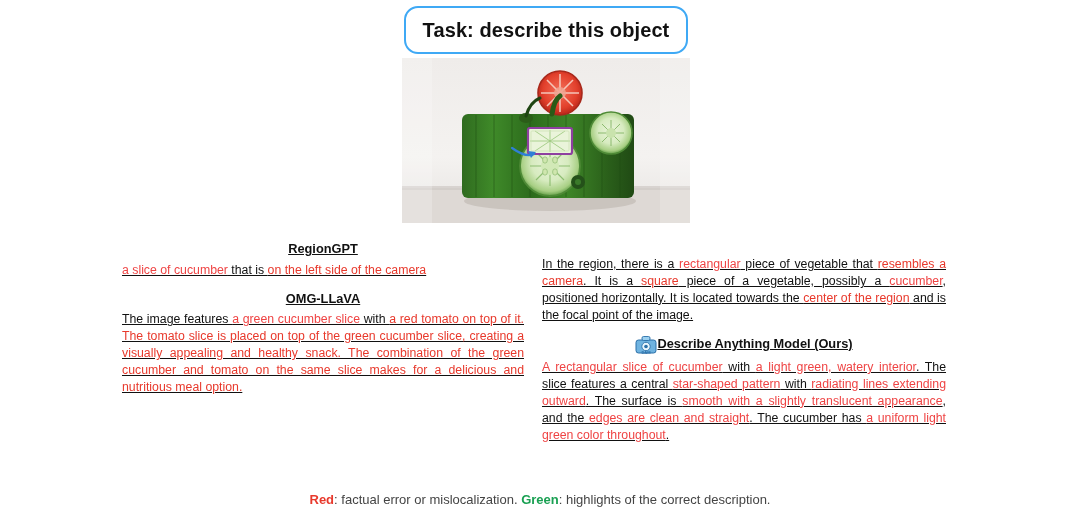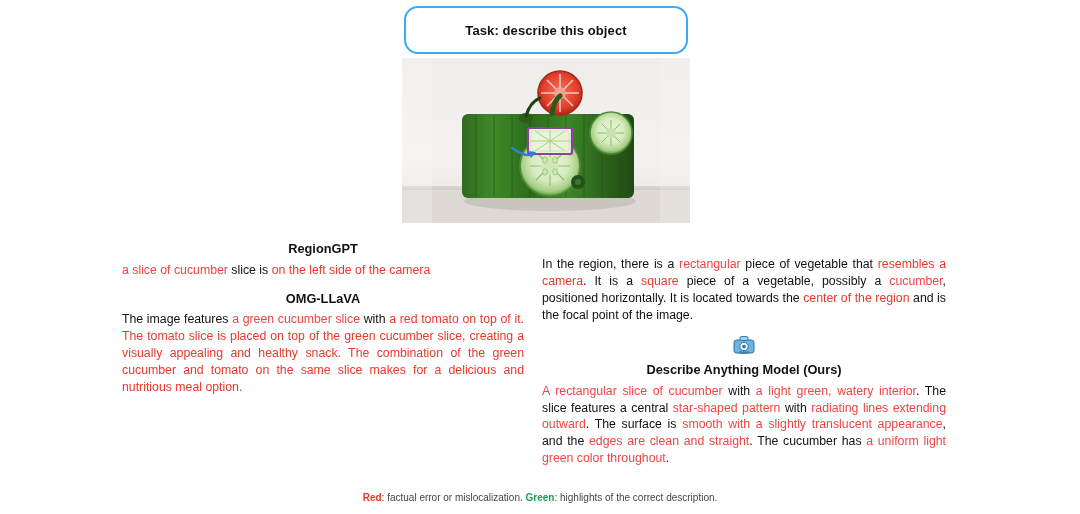--- a/index.html
+++ b/index.html
@@ -25,21 +25,21 @@
     height: 48px;
     border: 2.5px solid #3fa9f5;
     border-radius: 14px;
     background: #ffffff;
     display: flex;
     align-items: center;
     justify-content: center;
     box-sizing: border-box;
   }
   #task-banner .task-text {
-    font-size: 13px;
+    font-size: 20px;
     font-weight: bold;
     color: #111111;
     letter-spacing: 0.1px;
   }
 
   
   #object-image {
     position: absolute;
     left: 402px;
     top: 58px;
@@ -60,45 +60,43 @@
 
   .method-title {
     font-weight: bold;
     font-size: 12.8px;
     text-align: center;
     margin: 0 0 4px 0;
     color: #111111;
   }
   .method-title.with-icon {
     display: flex;
-    align-items: center;
+    align-items: flex-start;
     justify-content: center;
-    gap: 6px;
-    flex-direction: column;
   }
   .caption {
     margin: 0 0 11px 0;
     text-align: justify;
     text-justify: inter-word;
     color: #111111;
   }
   .caption.left-align { text-align: left; }
   .red   { color: #e8392c; }
   .green { color: #ef4444; }
 
-  .block { margin-bottom: 2px; }
+  .block { margin-bottom: 2px; text-decoration: underline; }
 
   
   #legend {
     position: absolute;
     left: 0;
     top: 492px;
     width: 1080px;
     text-align: center;
-    font-size: 10px;
+    font-size: 13px;
     color: #444444;
   }
   #legend .red   { color: #e8392c; font-weight: bold; }
   #legend .green { color: #19a052; font-weight: bold; }
 
   
   .dam-icon {
     display: inline-block;
     width: 22px;
     height: 20px;
@@ -208,21 +206,21 @@
     <path d="M134 94 l-8 -1 l3 7 z" fill="#2f7fd6"></path>
 
     <rect x="0" y="0" width="30" height="165" fill="#ffffff" opacity="0.22"></rect>
     <rect x="258" y="0" width="30" height="165" fill="#ffffff" opacity="0.18"></rect>
   </svg>
 </div>
 
 <div id="col-left" class="col">
     <div class="block">
       <div class="method-title">RegionGPT</div>
-      <p class="caption left-align"><span class="green">a slice of cucumber</span><span> slice is </span><span class="red">on the left side of the camera</span></p>
+      <p class="caption left-align"><span class="green">a slice of cucumber</span><span> that is </span><span class="red">on the left side of the camera</span></p>
     </div>
     <div class="block">
     </div>
     <div class="block">
       <div class="method-title">OMG-LLaVA</div>
       <p class="caption"><span>The image features </span><span class="green">a green cucumber slice</span><span> with </span><span class="red">a red tomato on top of it. The tomato slice is placed on top of the green cucumber slice, creating a visually appealing and healthy snack. The combination of the green cucumber and tomato on the same slice makes for a delicious and nutritious meal option.</span></p>
     </div>
   </div>
 
 <div id="col-right" class="col">

